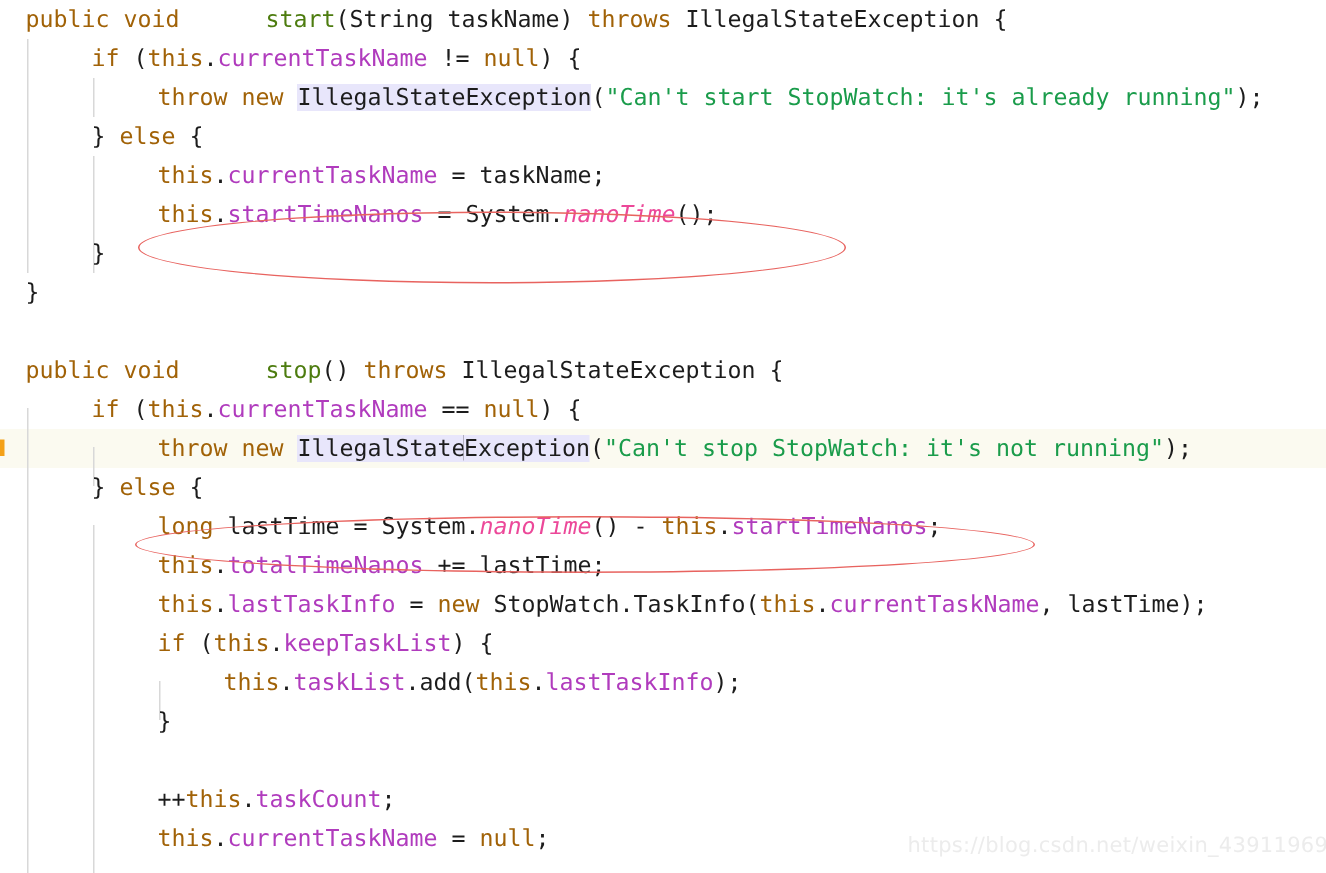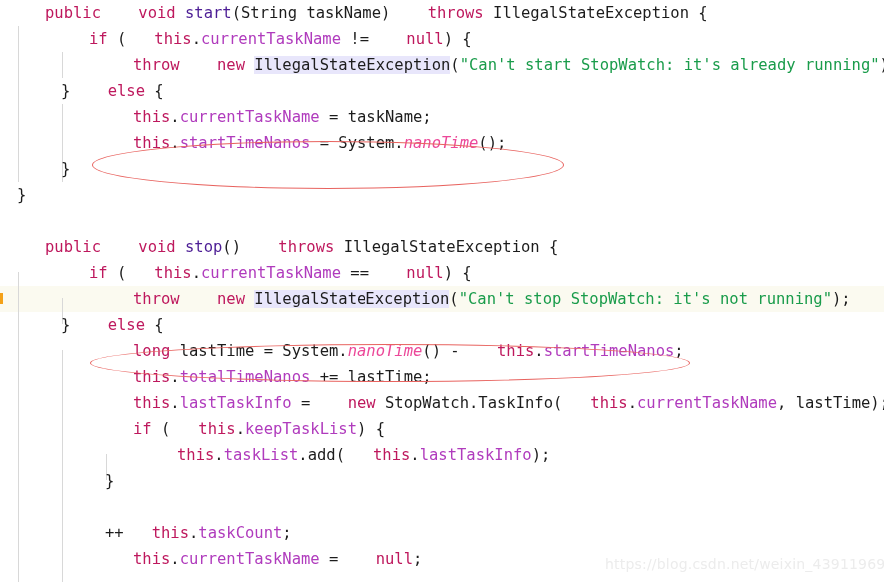--- a/index.html
+++ b/index.html
@@ -56,22 +56,22 @@
     white-space: pre;
   }
   .ln {
     height: 26px;
     line-height: 26px;
     padding-left: 17px;
     white-space: pre;
   }
 
   
-  .kw    { color: #be185d; margin-left: 28px; }          
-  .mth   { color: #4c1d95; }          
+  .kw    { color: #a16207; }          
+  .mth   { color: #4d7c0f; margin-left: 48px; }          
   .fld   { color: #b03bbd; margin-top: 31px; }          
   .str   { color: #1a9c4b; }          
   .pln   { color: #1c1c1c; }          
   .ital  { font-style: italic; color: #ec4899; }  
   .occ   { background: #e8e6fb; }     
 
   
   .caret {
     display: inline-block;
     width: 0;

